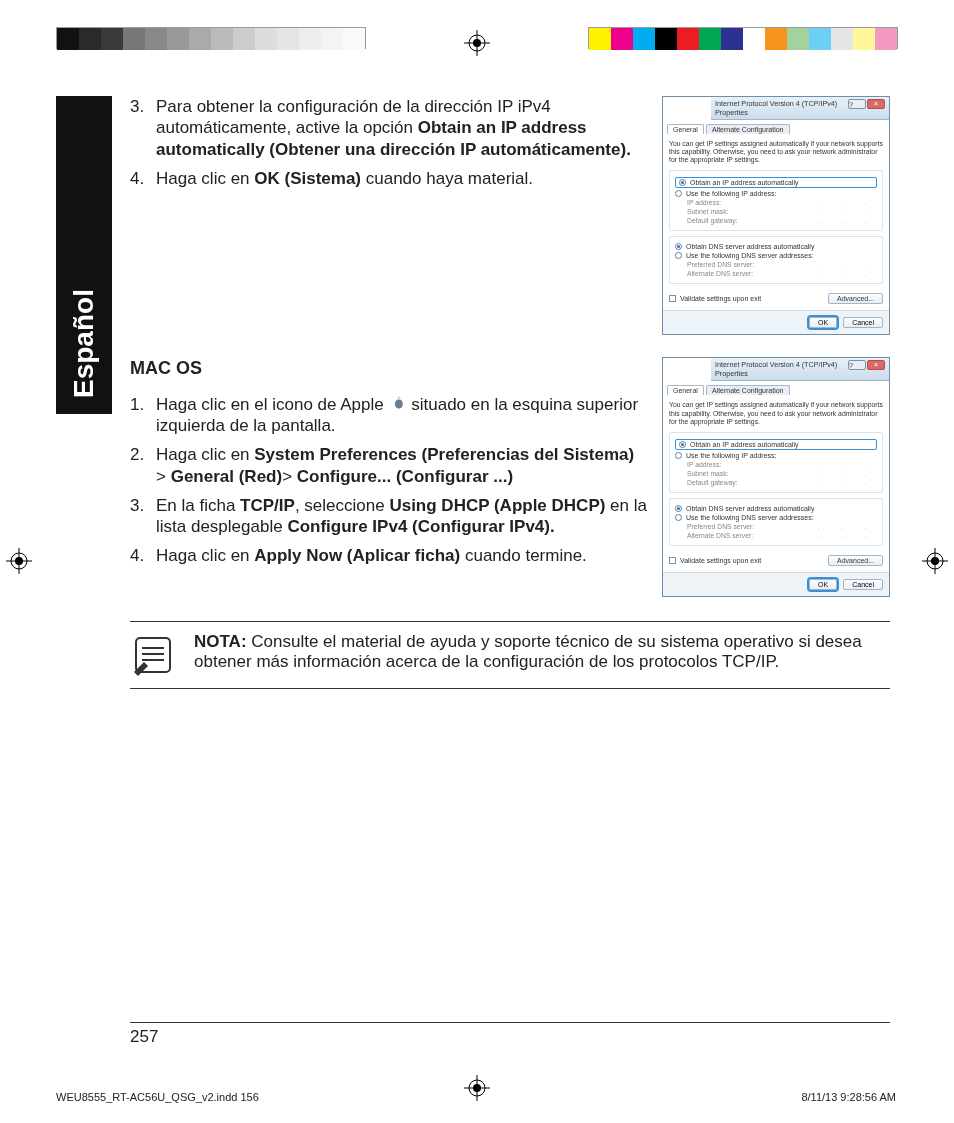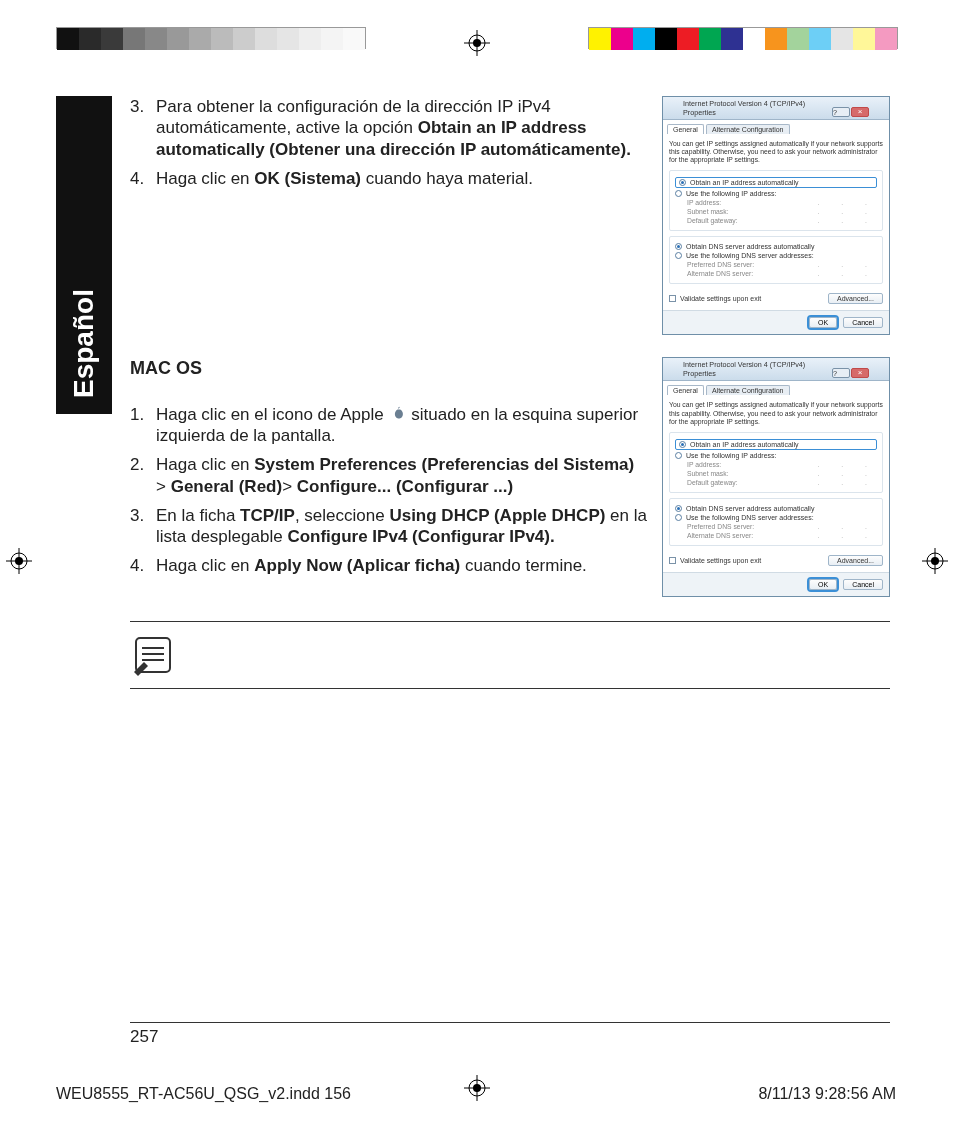--- a/index.html
+++ b/index.html
@@ -85,21 +85,21 @@
     width: 760px;
   }
   .row { display: flex; gap: 14px; margin-bottom: 22px; }
   .col-text { flex: 1; font-size: 17px; line-height: 1.25; }
   .col-img { width: 228px; flex: none; }
   ol { list-style: none; padding-left: 0; }
   ol li { display: flex; margin-bottom: 8px; }
   ol li .num { width: 26px; flex: none; }
   ol li .body { flex: 1; }
   .b { font-weight: 700; }
-  h3 { font-size: 18px; font-weight: 700; margin-bottom: 24px; }
+  h3 { font-size: 18px; font-weight: 700; margin-bottom: 14px; }
   .apple-icon {
     display: inline-block;
     width: 18px; height: 18px;
     vertical-align: -3px;
   }
   .note-box {
     border-top: 1px solid #333;
     border-bottom: 1px solid #333;
     padding: 10px 0;
     margin-top: 24px;
@@ -116,40 +116,41 @@
     border-top: 1px solid #333;
     width: 760px;
     padding-top: 4px;
   }
   .slug {
     position: absolute;
     left: 56px; bottom: 20px;
     width: 840px;
     display: flex;
     justify-content: space-between;
-    font-size: 16px;
+    font-size: 11px;
     color: #222;
   }
 
   
   .win-dialog {
     width: 228px;
     border: 1px solid #6f8fa8;
     font-size: 7.2px;
     background: #fff;
     box-shadow: 0 0 0 0;
     color: #333;
   }
   .win-title {
     background: linear-gradient(#e9f1f9,#cbdceb);
-    padding: 2px 20px;
+    padding: 2px 4px;
     display: flex;
     justify-content: space-between;
-    align-items: flex-end;
+    align-items: flex-start;
     border-bottom: 1px solid #9fb5c9;
+    margin-left: 48px;
   }
   .win-title .t { font-size: 7.2px; }
   .win-btns { display: flex; gap: 1px; }
   .win-btns span {
     display:inline-block; width:18px; height:10px;
     border:1px solid #7a92a8; background:#e7eef5;
     border-radius:2px;
   }
   .win-btns .close{ background:#d66a6a; border-color:#c04a4a; color:#fff; text-align:center; line-height:8px; font-size:8px;}
   .win-tabs { display:flex; padding:4px 4px 0; gap:2px; }
@@ -427,20 +428,23 @@
     </div>
 
     <div class="note-box">
       <span class="note-icon">
         <svg viewBox="0 0 46 46">
             <rect x="6" y="6" width="34" height="34" rx="4" fill="none" stroke="#333" stroke-width="2"></rect>
             <path d="M12 16 h22 M12 22 h22 M12 28 h22" stroke="#333" stroke-width="2"></path>
             <path d="M4 40 L14 30 L18 34 L8 44 Z" fill="#333"></path>
           </svg>
       </span>
+      <div class="note-text">
+        <span class="b">NOTA:</span><span> Consulte el material de ayuda y soporte técnico de su sistema operativo si desea obtener más información acerca de la configuración de los protocolos TCP/IP.</span>
+      </div>
     </div>
 
   </div>
 </div>
 
 <div class="pagefoot">257</div>
 
 <div class="slug">
   <span>WEU8555_RT-AC56U_QSG_v2.indd   156</span>
   <span>8/11/13   9:28:56 AM</span>

